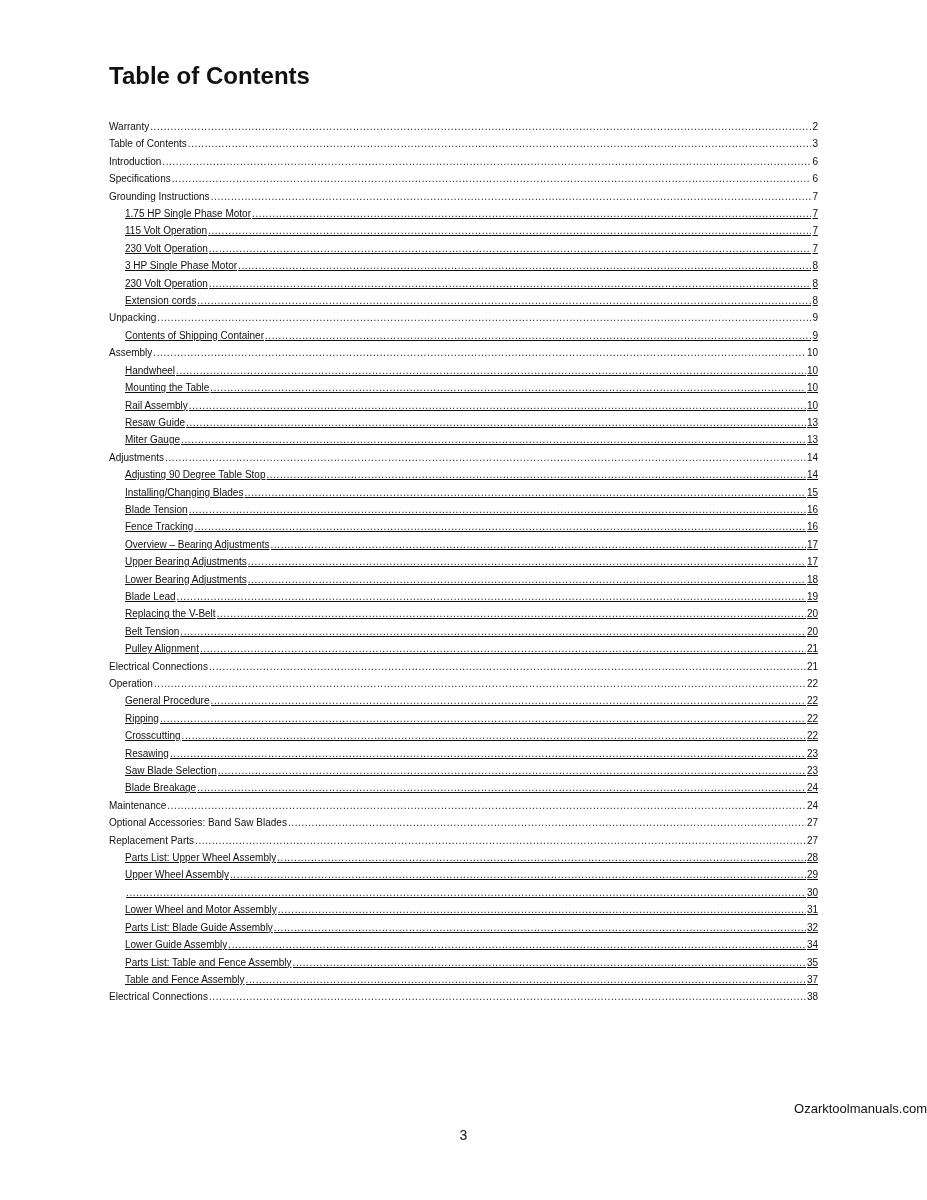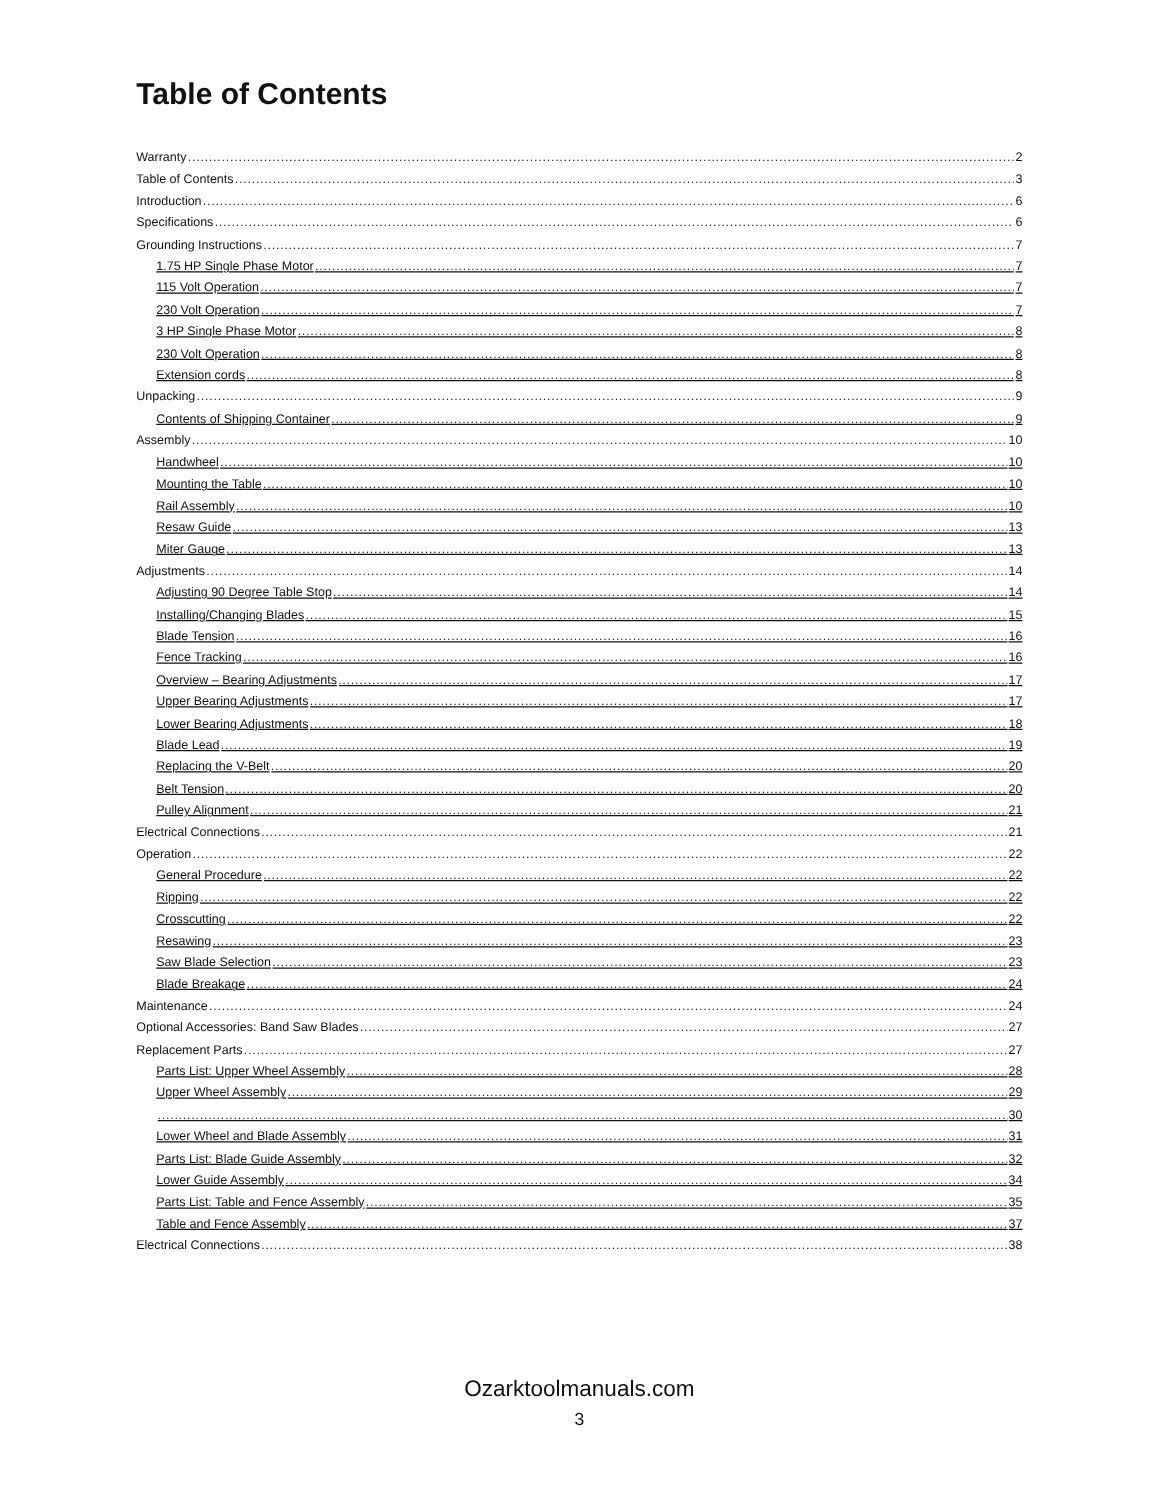--- a/index.html
+++ b/index.html
@@ -6,21 +6,21 @@
   body { width: 927px; height: 1200px; position: relative; overflow: hidden;
          font-family: "Liberation Sans", sans-serif; color: #111111; }
   .title { position: absolute; left: 109px; top: 62px; font-size: 24px; font-weight: bold; margin: 0; }
   .toc { position: absolute; left: 109px; top: 118px; width: 709px; margin: 0; padding: 0; list-style: none; }
   .row { display: flex; align-items: baseline; height: 17.42px; font-size: 10px; line-height: 17.42px; white-space: nowrap; }
   .row.l2 { padding-left: 16px; text-decoration: underline; }
   .label { flex: 0 0 auto; }
   .dots { flex: 1 1 auto; overflow: hidden; margin: 0 1px; letter-spacing: 0.6px; color: #222; }
   .dots::before { content: "..................................................................................................................................................................................................................................................................................."; }
   .page { flex: 0 0 auto; text-align: right; }
-  .footer-site { position: absolute; top: 1101px; left: 0; width: 927px; text-align: center; font-size: 18px; }
+  .footer-site { position: absolute; top: 1101px; left: 0; width: 927px; text-align: right; font-size: 13px; }
   .footer-page { position: absolute; top: 1127px; left: 0; width: 927px; text-align: center; font-size: 14px; }
 </style>
 </head>
 <body>
 
 <h1 class="title">Table of Contents</h1>
 
 <ul class="toc" id="toc">
     <li class="row">
       <span class="label">Warranty</span>
@@ -240,21 +240,21 @@
     <li class="row l2">
       <span class="label">Upper Wheel Assembly</span>
       <span class="dots"></span>
       <span class="page">29</span>
     </li>
     <li class="row l2">
       <span class="dots"></span>
       <span class="page">30</span>
     </li>
     <li class="row l2">
-      <span class="label">Lower Wheel and Blade Assembly</span>
+      <span class="label">Lower Wheel and Motor Assembly</span>
       <span class="dots"></span>
       <span class="page">31</span>
     </li>
     <li class="row l2">
       <span class="label">Parts List: Blade Guide Assembly</span>
       <span class="dots"></span>
       <span class="page">32</span>
     </li>
     <li class="row l2">
       <span class="label">Lower Guide Assembly</span>

